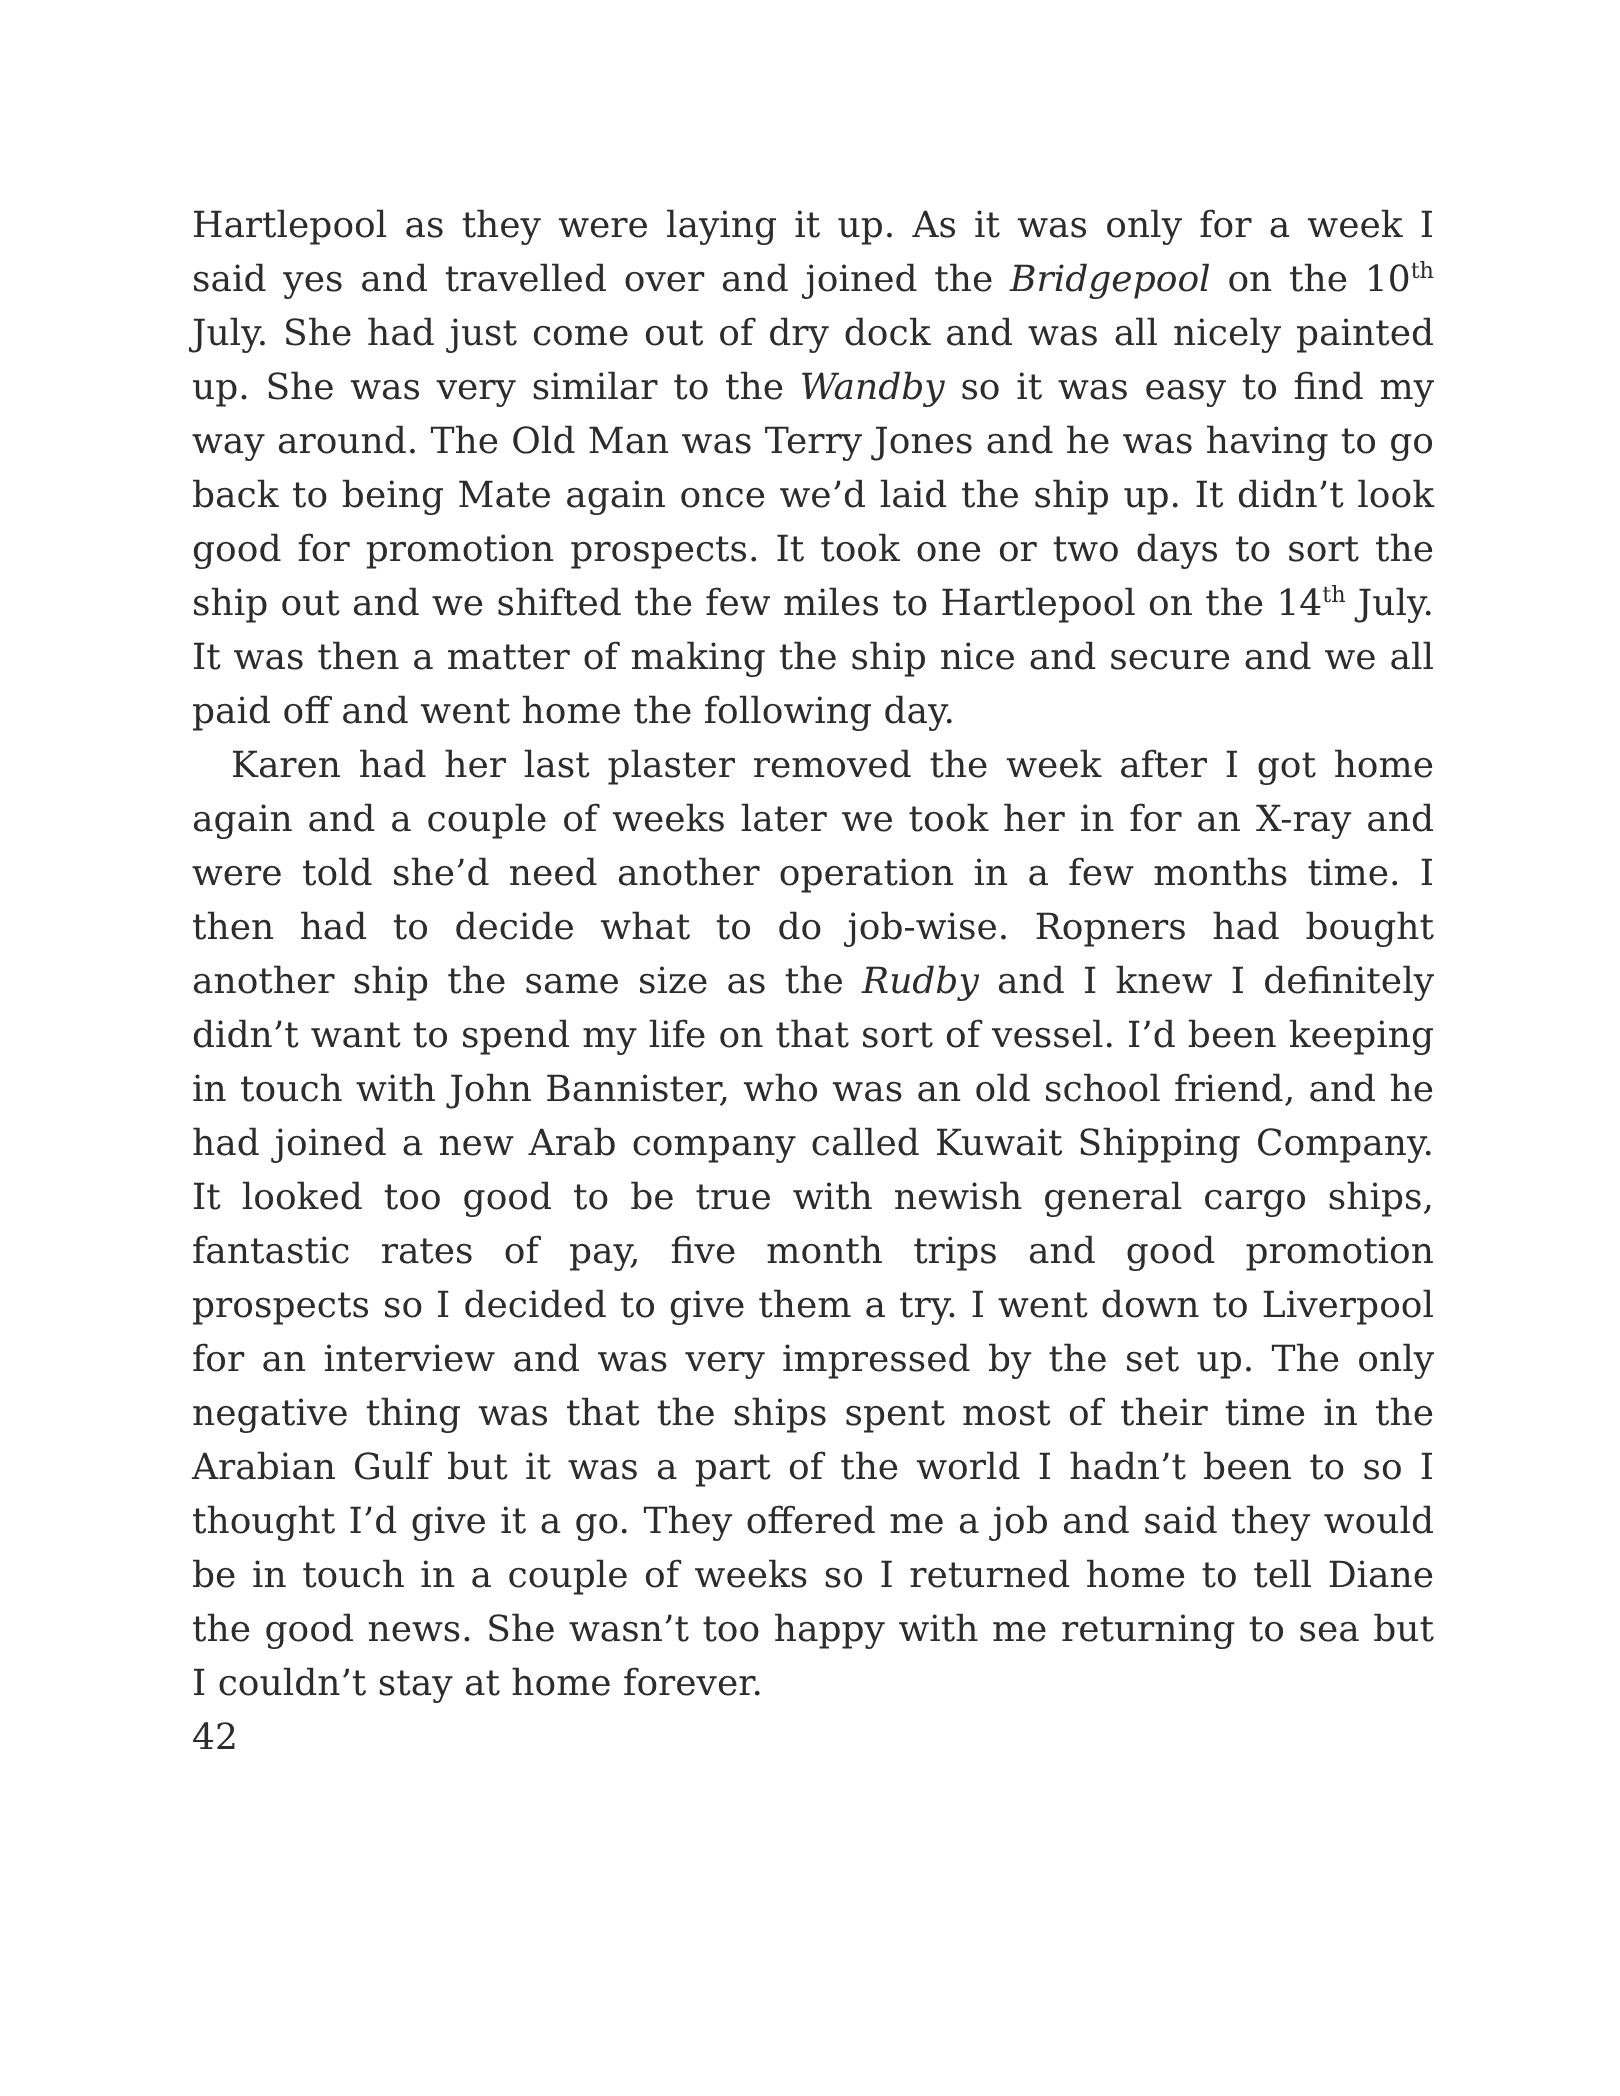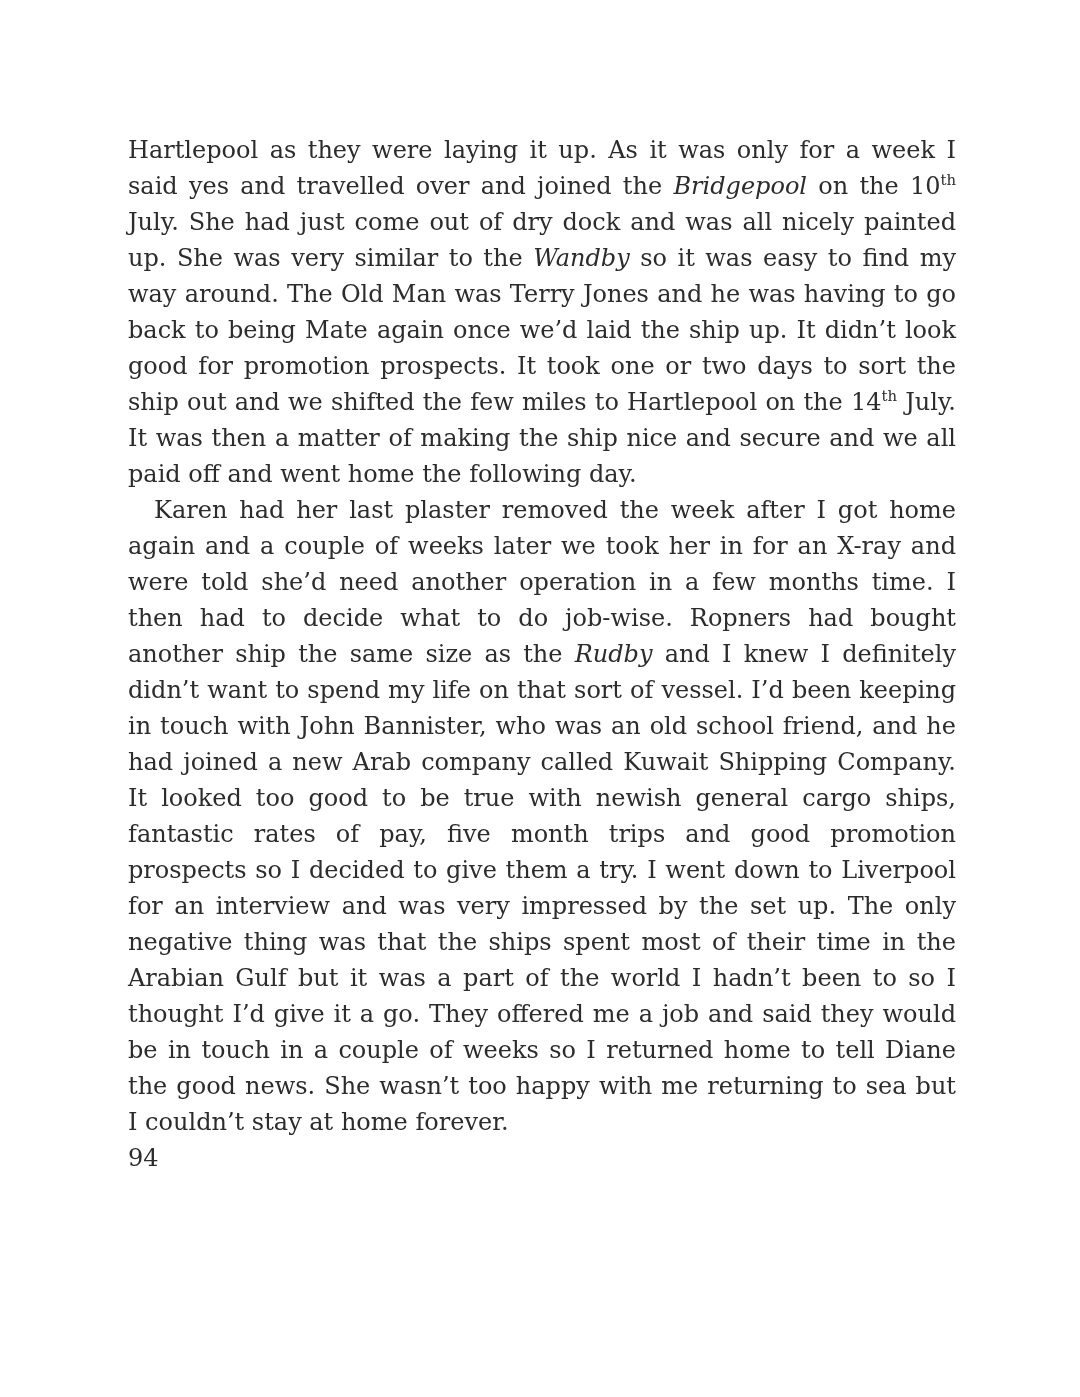--- a/index.html
+++ b/index.html
@@ -77,17 +77,17 @@
 </head>
 <body>
 
 <div class="page">
 
   <div class="text-block">
     <div id="paragraphs">
         <p><span>Hartlepool as they were laying it up. As it was only for a week I said yes and travelled over and joined the </span><span class="italic">Bridgepool</span><span> on the 10</span><sup>th</sup><span> July. She had just come out of dry dock and was all nicely painted up. She was very similar to the </span><span class="italic">Wandby</span><span> so it was easy to find my way around. The Old Man was Terry Jones and he was having to go back to being Mate again once we’d laid the ship up. It didn’t look good for promotion prospects. It took one or two days to sort the ship out and we shifted the few miles to Hartlepool on the 14</span><sup>th</sup><span> July. It was then a matter of making the ship nice and secure and we all paid off and went home the following day.</span></p>
         <p class="indent"><span>Karen had her last plaster removed the week after I got home again and a couple of weeks later we took her in for an X-ray and were told she’d need another operation in a few months time. I then had to decide what to do job-wise. Ropners had bought another ship the same size as the </span><span class="italic">Rudby</span><span> and I knew I definitely didn’t want to spend my life on that sort of vessel. I’d been keeping in touch with John Bannister, who was an old school friend, and he had joined a new Arab company called Kuwait Shipping Company. It looked too good to be true with newish general cargo ships, fantastic rates of pay, five month trips and good promotion prospects so I decided to give them a try. I went down to Liverpool for an interview and was very impressed by the set up. The only negative thing was that the ships spent most of their time in the Arabian Gulf but it was a part of the world I hadn’t been to so I thought I’d give it a go. They offered me a job and said they would be in touch in a couple of weeks so I returned home to tell Diane the good news. She wasn’t too happy with me returning to sea but I couldn’t stay at home forever.</span></p>
       </div>
-    <div class="page-number">94</div>
+    <div class="page-number">42</div>
   </div>
 
 
 </div>
 
 </body></html>

